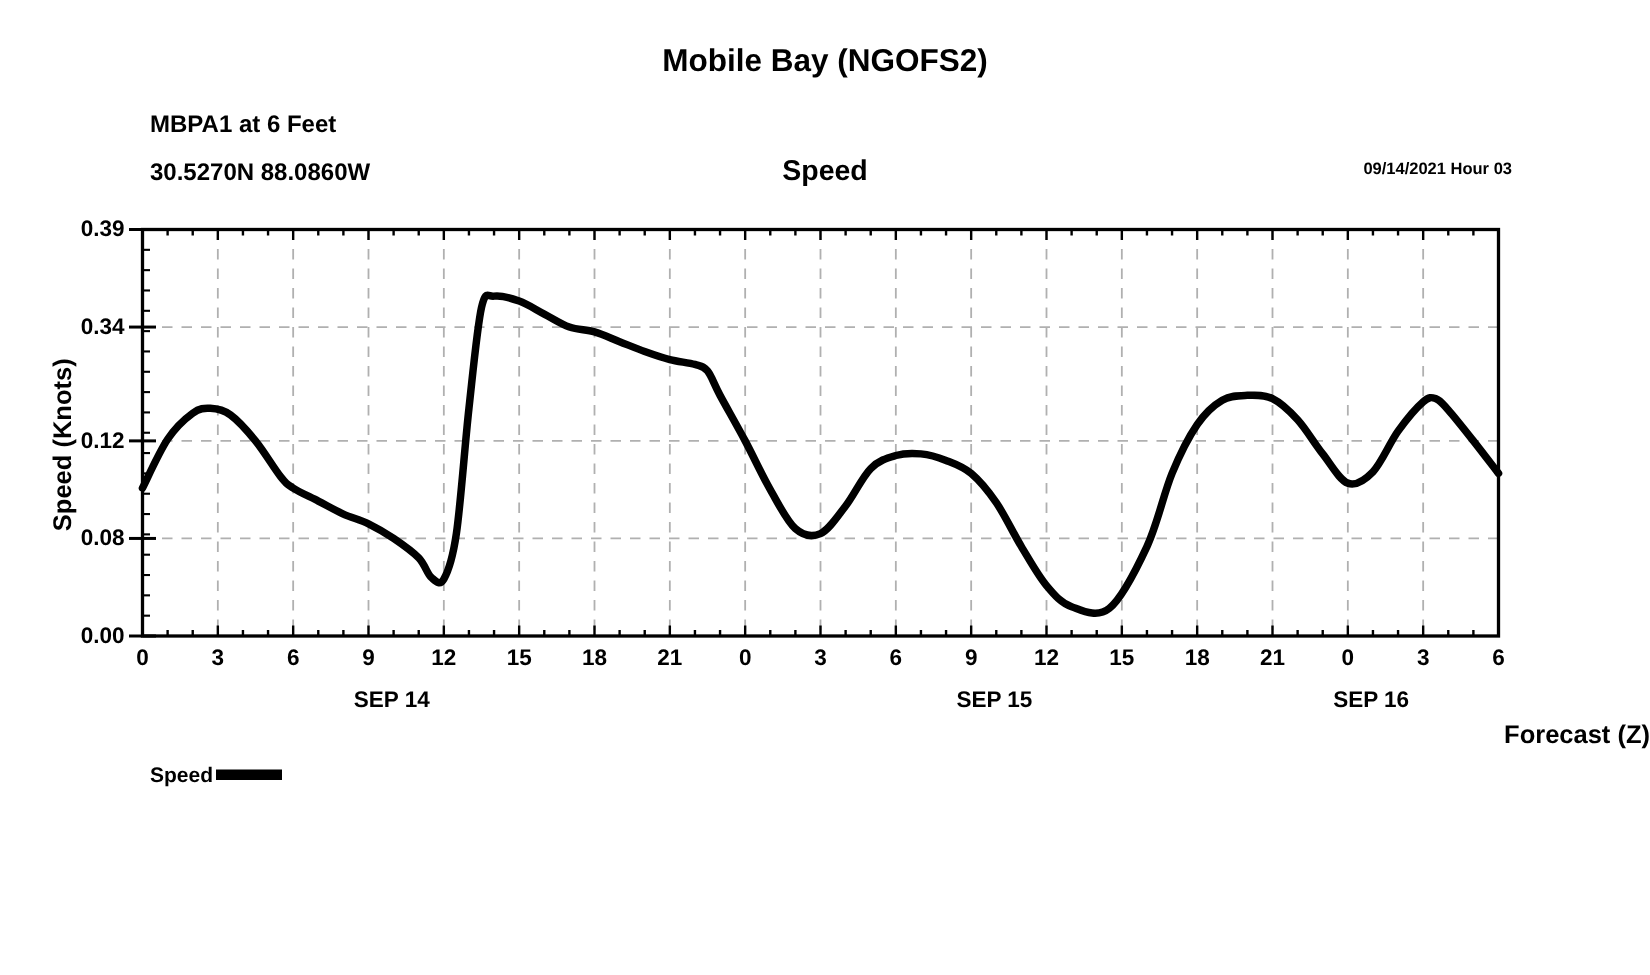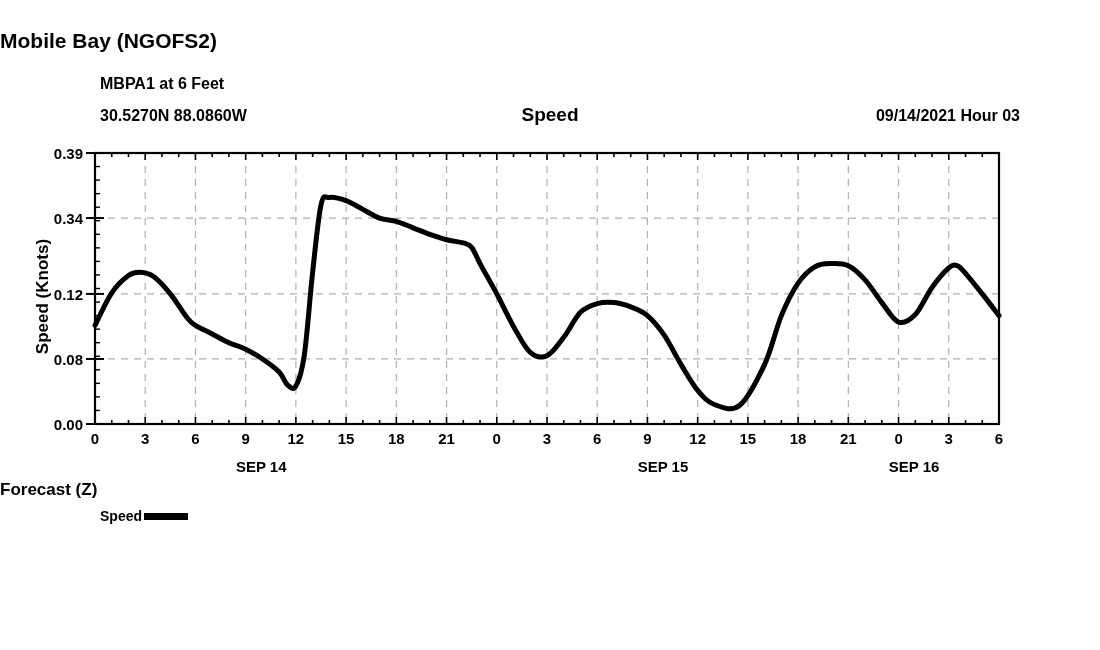--- a/index.html
+++ b/index.html
@@ -24,55 +24,55 @@
   .txt {
     position: absolute;
     white-space: nowrap;
     font-weight: bold;
     color: #000;
     line-height: 1;
   }
   #title-top {
     left: 0; top: 30px;
     width: 1100px;
-    text-align: left;
+    text-align: center;
     font-size: 21px;
   }
   #station-line {
     left: 100px; top: 76px;
     font-size: 16px;
     text-align: right;
   }
   #coords-line {
     left: 100px; top: 108px;
     font-size: 16px;
   }
   #subtitle {
     left: 0; top: 105px;
     width: 1100px;
     text-align: center;
     font-size: 19px;
   }
   #runtime {
-    right: 80px; top: 108px;
-    font-size: 16px;
+    right: 92px; top: 108px;
+    font-size: 11px;
   }
   #ylabel {
     left: -38px;
     top: 288px;
     width: 160px;
     text-align: center;
     font-size: 17px;
     transform: rotate(-90deg);
     transform-origin: center center;
   }
   #xlabel {
     left: 0; top: 481px;
     width: 1100px;
-    text-align: left;
+    text-align: right;
     font-size: 17px;
   }
   .ytick-label {
     position: absolute;
     right: 0;
     width: 58px;
     text-align: right;
     font-size: 15px;
     font-weight: bold;
     transform: translateY(-50%);

